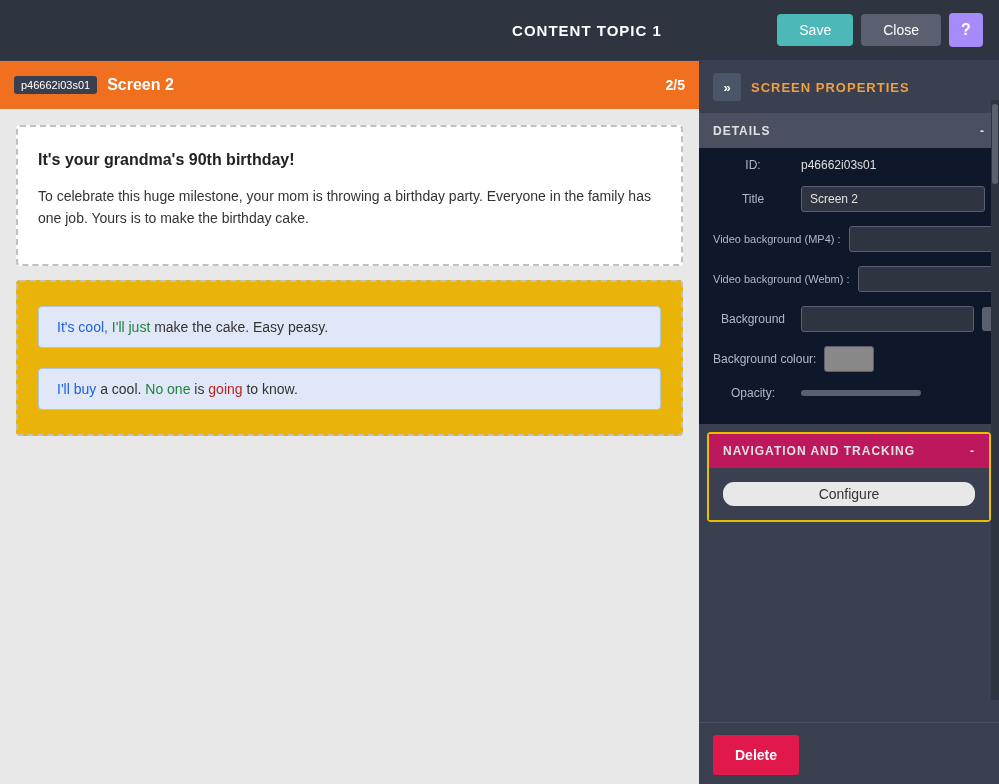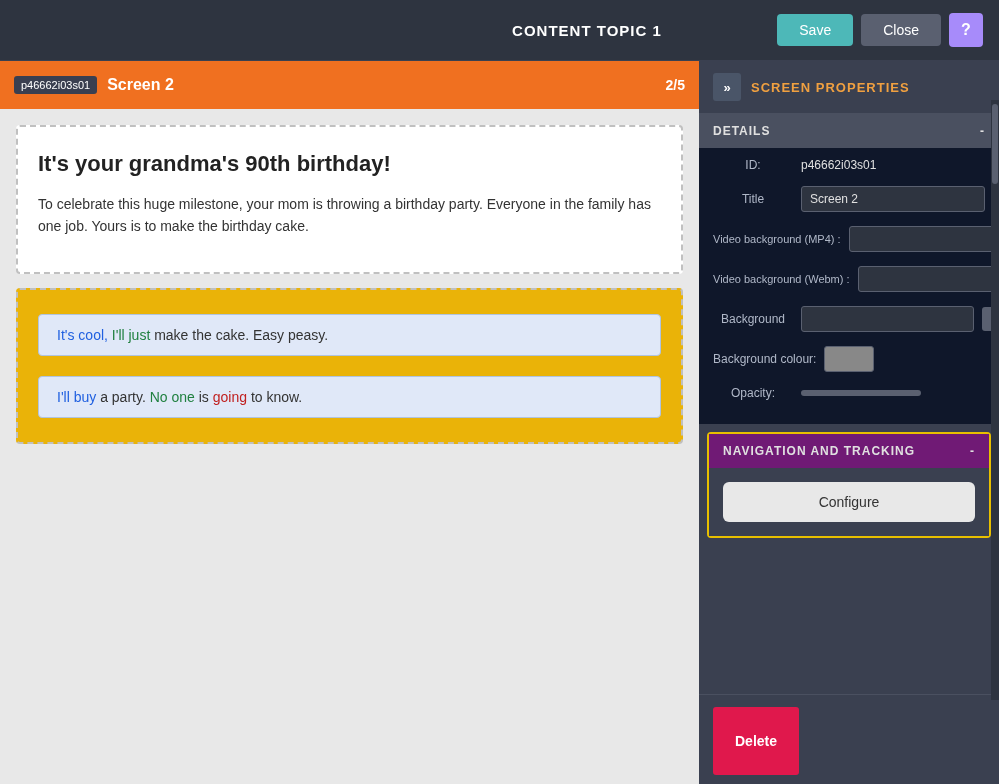--- a/index.html
+++ b/index.html
@@ -111,21 +111,21 @@
     }
 
     
     .text-card {
       background: white;
       border: 2px dashed #c0c0c0;
       border-radius: 4px;
       padding: 24px 20px;
     }
     .text-card h2 {
-      font-size: 22px;
+      font-size: 16px;
       font-weight: bold;
       color: #222;
       margin-bottom: 16px;
     }
     .text-card p {
       font-size: 14px;
       color: #333;
       line-height: 1.6;
       margin-bottom: 10px;
     }
@@ -258,55 +258,55 @@
       border: 1px solid #5a6070;
     }
 
     
     .nav-section {
       border: 2px solid #e8c000;
       margin: 0 8px;
       border-radius: 4px;
     }
     .nav-section-header {
-      background: #701a75;
+      background: #be185d;
       color: #e0e0e0;
       font-size: 12px;
       font-weight: bold;
       letter-spacing: 1px;
       padding: 10px 14px;
       display: flex;
       justify-content: space-between;
       align-items: flex-start;
     }
     .nav-section-content {
       background: #3a4050;
       padding: 14px;
     }
     .btn-configure {
       background: #e8e8e8;
       color: #333;
       border: none;
       width: 100%;
-      padding: 12px;
-      border-radius: 6px;
+      padding: 4px;
+      border-radius: 11px;
       font-size: 14px;
       cursor: pointer;
     }
 
     
     .delete-section {
       padding: 12px 14px;
       border-top: 1px solid #4a5060;
     }
     .btn-delete {
       background: #e0184c;
       color: white;
       border: none;
-      padding: 26px 22px;
+      padding: 12px 22px;
       border-radius: 3px;
       font-size: 14px;
       font-weight: bold;
       cursor: pointer;
     }
 
     
     .right-panel::-webkit-scrollbar { width: 8px; }
     .right-panel::-webkit-scrollbar-track { background: #2e3440; }
     .right-panel::-webkit-scrollbar-thumb { background: #5a6070; border-radius: 4px; }
@@ -368,21 +368,21 @@
 
       <div class="choice-card">
         <div class="choice-option">
           <span class="word-blue">It's cool,</span>
           <span class="word-default"> </span>
           <span class="word-green">I'll just</span>
           <span class="word-default"> make the cake. Easy peasy.</span>
         </div>
         <div class="choice-option">
           <span class="word-blue">I'll buy</span>
-          <span class="word-default"> a party. </span>
+          <span class="word-default"> a cool. </span>
           <span class="word-green">No one</span>
           <span class="word-default"> is </span>
           <span class="word-red">going</span>
           <span class="word-default"> to know.</span>
         </div>
       </div>
     </div>
   </div>
 
   <div class="right-panel">

